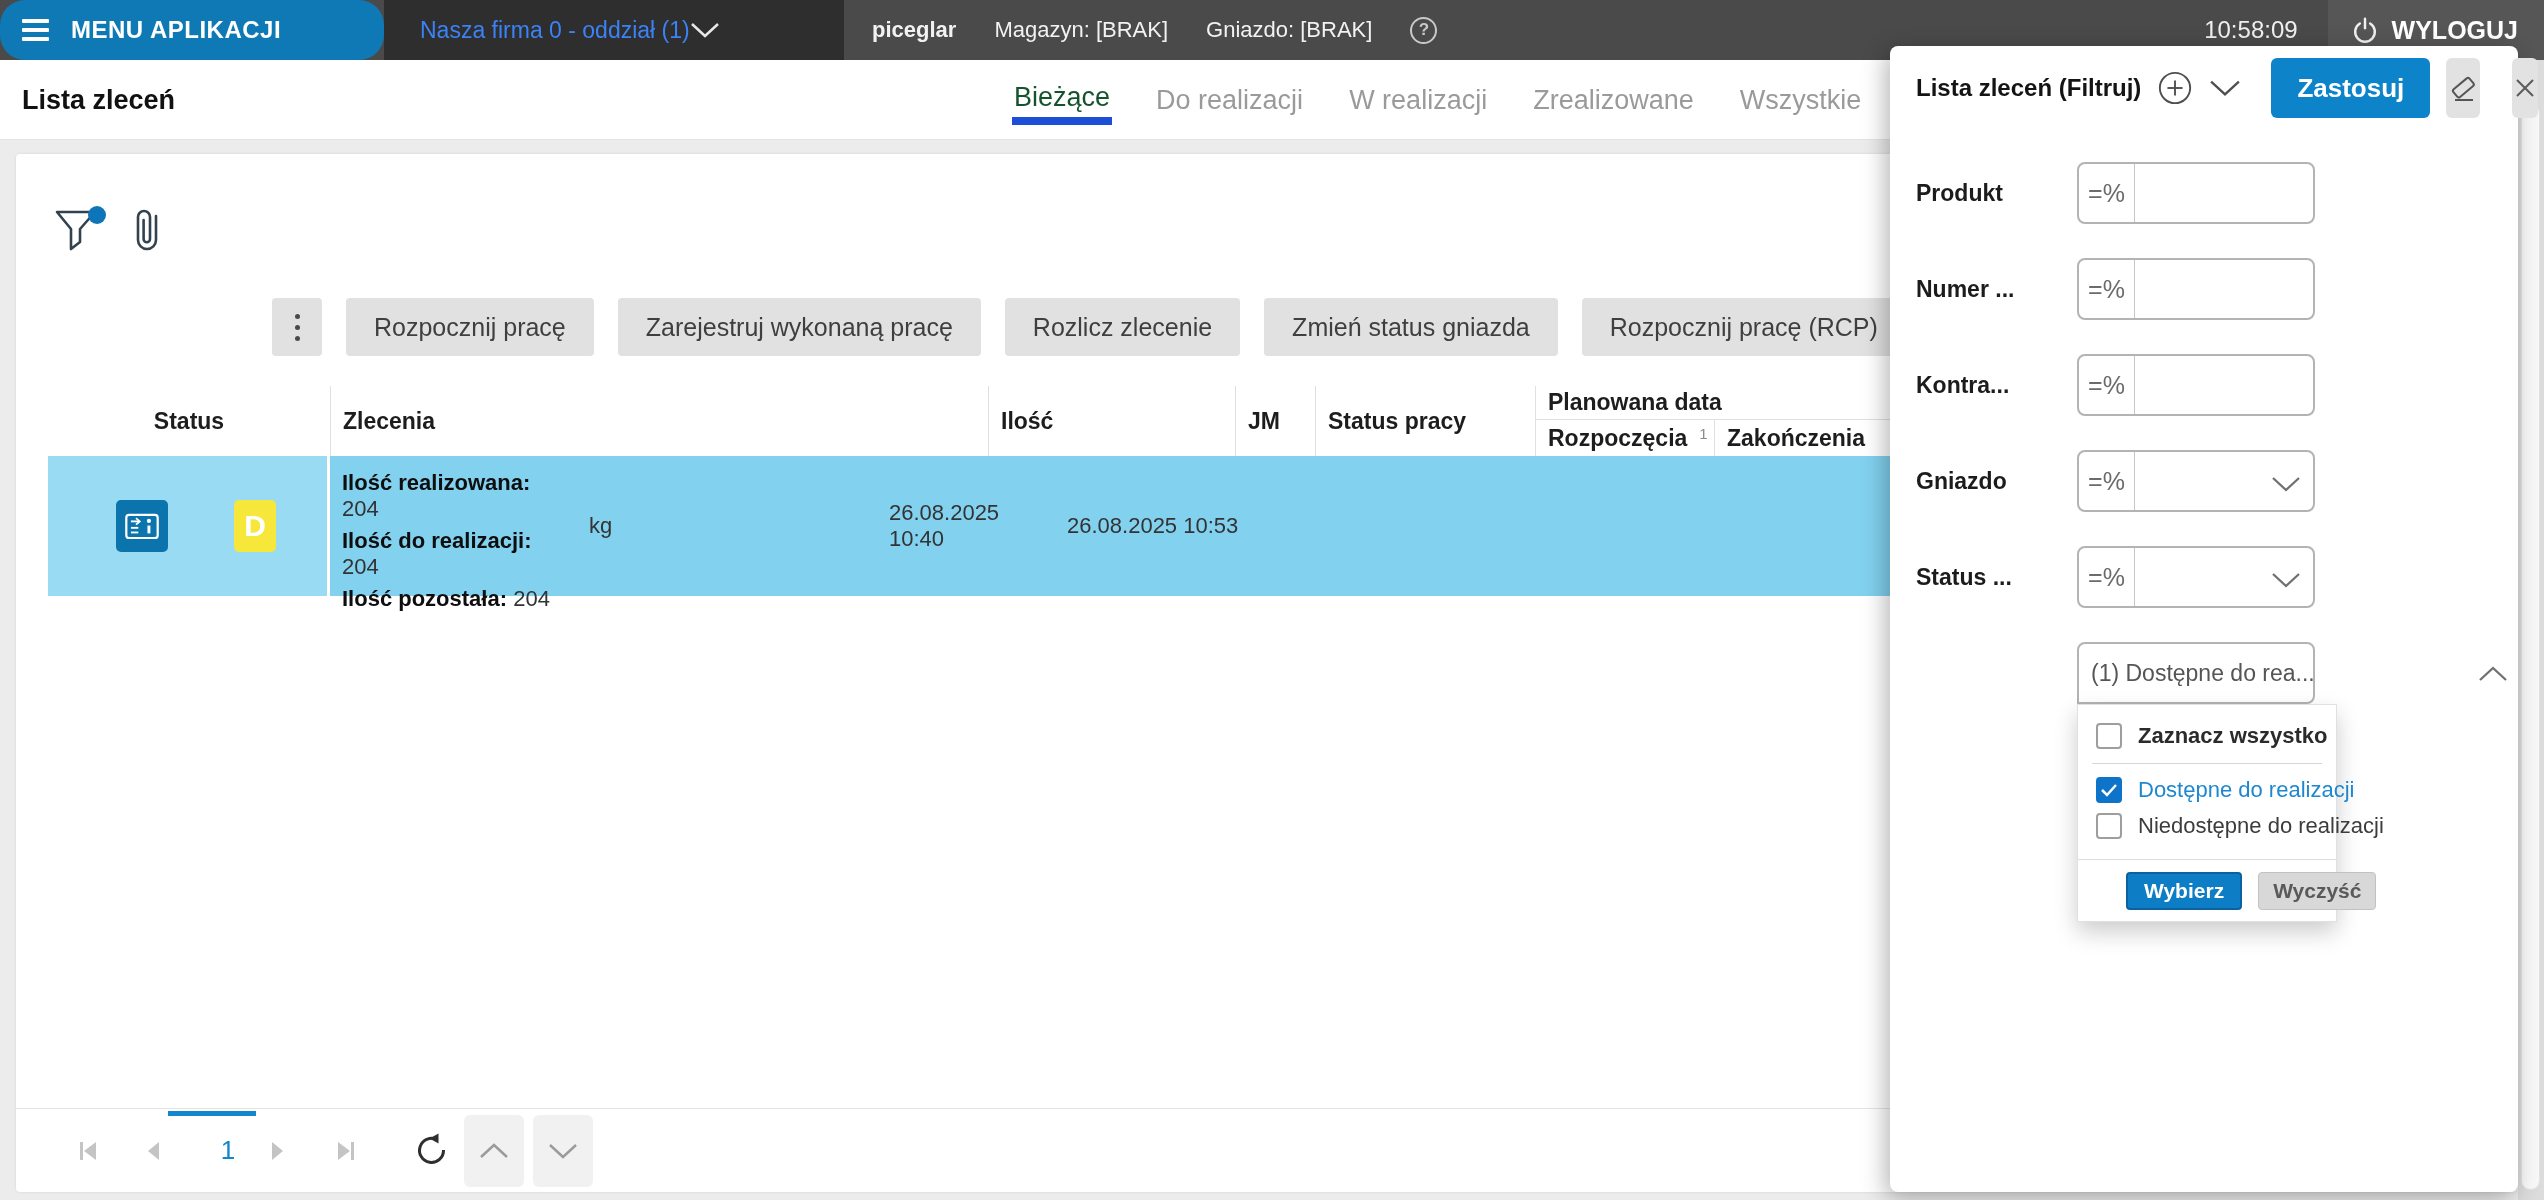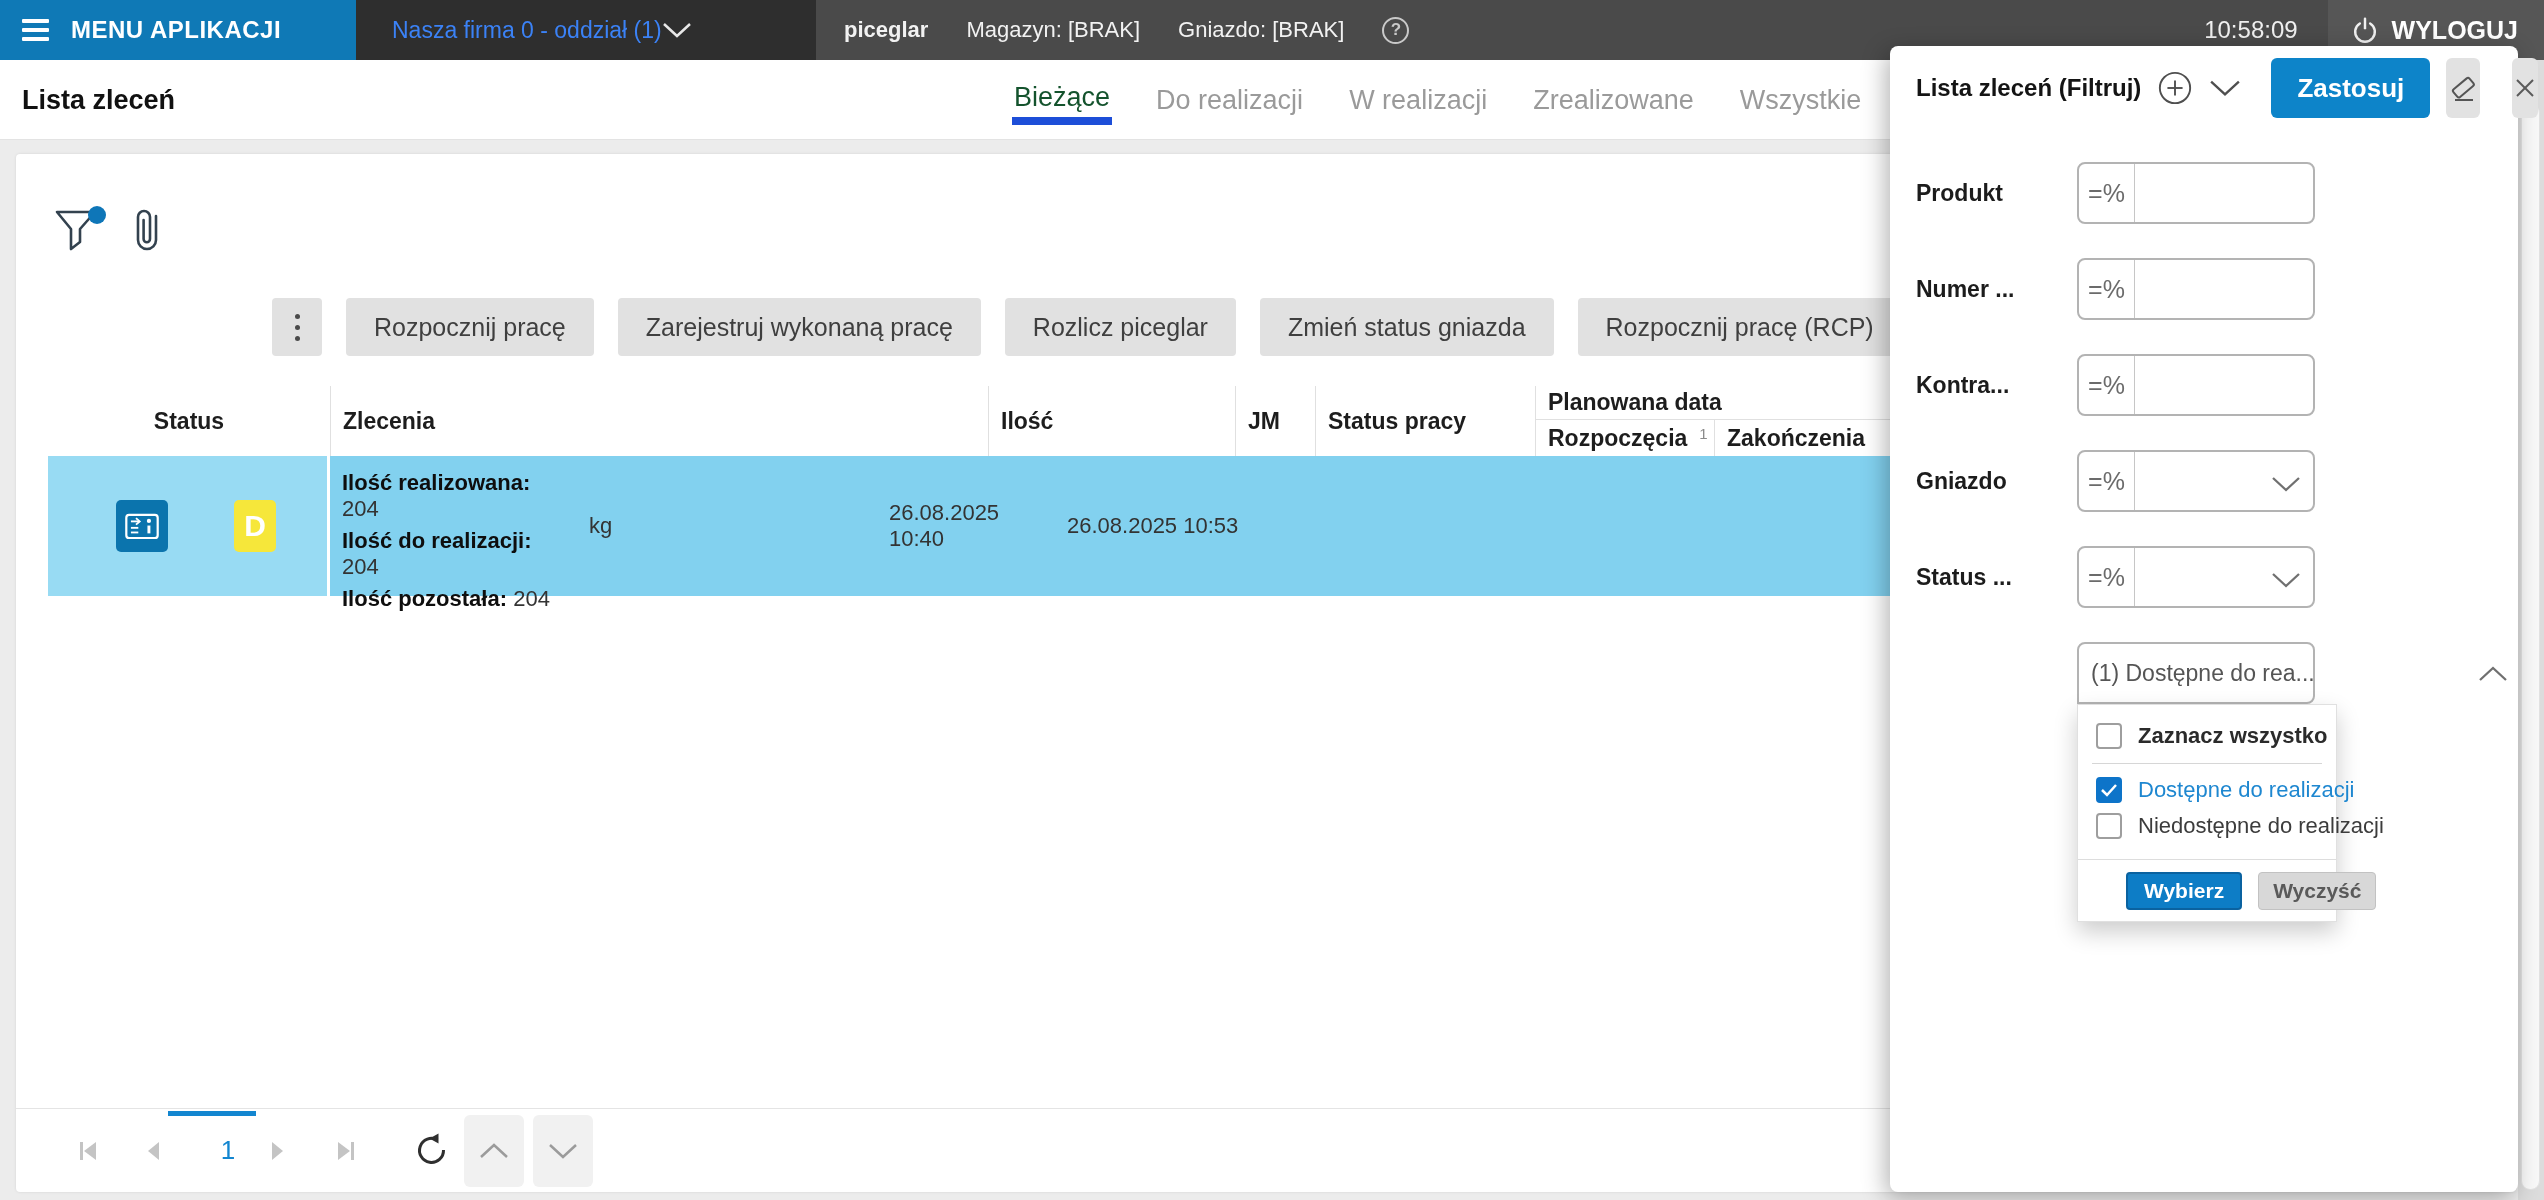--- a/index.html
+++ b/index.html
@@ -3,21 +3,21 @@
 <meta charset="utf-8">
 <style>
   * { margin:0; padding:0; box-sizing:border-box; }
   html,body { background:#ececec; }
   .screen {
     position:relative; width:2544px; height:1200px; overflow:hidden;
     font-family:"Liberation Sans", sans-serif; background:#ececec;
   }
   
   .topbar { position:absolute; left:0; top:0; width:2544px; height:60px; background:#4a4a4a; display:flex; align-items:stretch; z-index:5; }
-  .menu-block { width:356px; background:#0f79b6; display:flex; align-items:center; gap:22px; padding-left:22px; cursor:pointer; }
+  .menu-block { width:384px; background:#0f79b6; display:flex; align-items:center; gap:22px; padding-left:22px; cursor:pointer;border-radius:25px; }
   .hamburger { display:flex; flex-direction:column; gap:5px; }
   .hamburger span { display:block; width:27px; height:4px; background:#fff; border-radius:1px; }
   .menu-label { color:#fff; font-size:24px; font-weight:bold; letter-spacing:.5px; }
   .company-block { width:460px; background:#2e2e2e; display:flex; align-items:center; justify-content:flex-start; padding:0 28px 0 36px; color:#3b82f6; font-size:23px; cursor:pointer; }
   .tb-items { display:flex; align-items:center; gap:38px; padding-left:28px; color:#f2f2f2; font-size:22px; }
   .tb-user { font-weight:bold; }
   .tb-kv b { font-weight:normal; }
   .help-circle { width:27px; height:27px; border:2px solid #c9c9c9; border-radius:50%; color:#c9c9c9; font-size:17px; font-weight:bold; display:flex; align-items:center; justify-content:center; }
   .tb-right { margin-left:auto; display:flex; align-items:stretch; }
   .tb-time { display:flex; align-items:center; color:#f0f0f0; font-size:24px; padding-right:30px; }
@@ -168,21 +168,21 @@
     <div class="toolbar">
       <button class="btn-gray btn-kebab">
         <span class="kebab">
             <i></i>
             <i></i>
             <i></i>
           </span>
       </button>
       <button class="btn-gray">Rozpocznij pracę</button>
       <button class="btn-gray">Zarejestruj wykonaną pracę</button>
-      <button class="btn-gray">Rozlicz piceglar</button>
+      <button class="btn-gray">Rozlicz zlecenie</button>
       <button class="btn-gray">Zmień status gniazda</button>
       <button class="btn-gray">Rozpocznij pracę (RCP)</button>
       <button class="btn-gray">Zakończ pracę (RCP)</button>
     </div>
 
     <div class="table">
       <div class="thead">
         <div class="th c-status">Status</div>
         <div class="th c-zlec">Zlecenia</div>
         <div class="th c-ilosc">Ilość</div>

